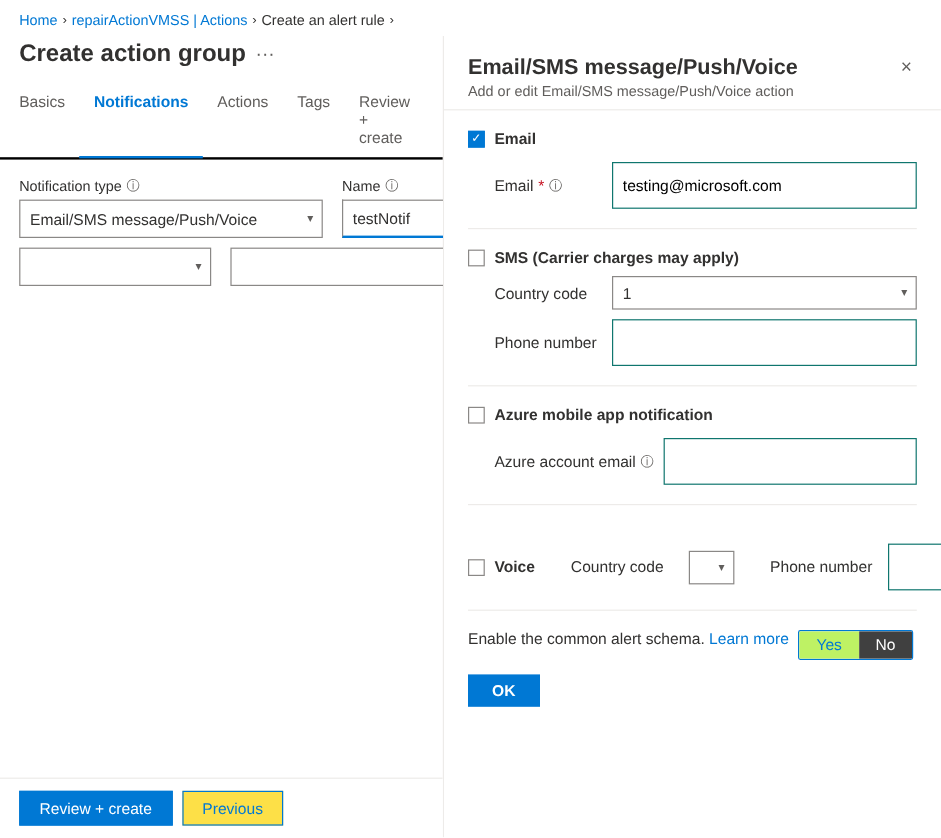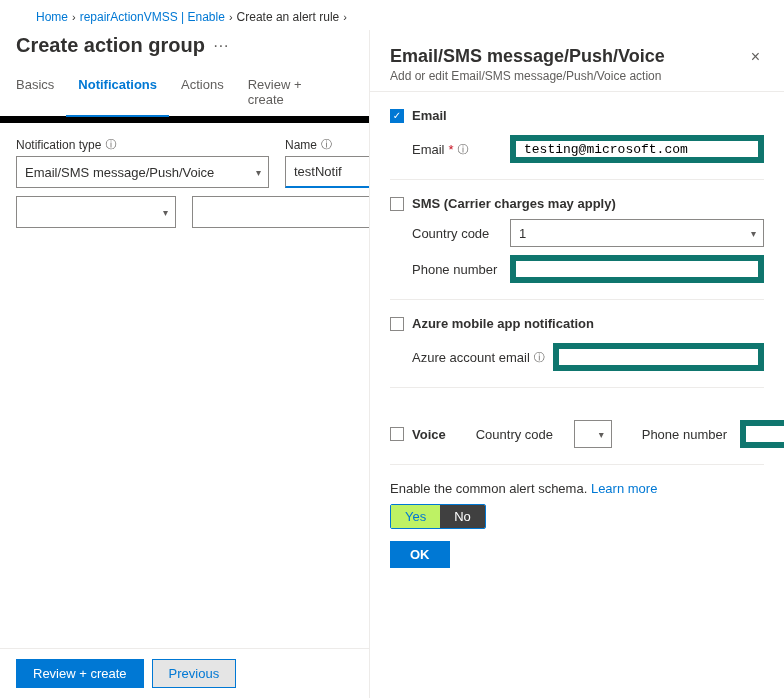--- a/index.html
+++ b/index.html
@@ -1,35 +1,35 @@
 <!DOCTYPE html>
 <html><head>
   <meta charset="utf-8">
   <style>
     * { box-sizing: border-box; margin: 0; padding: 0; }
     body { font-family: 'Segoe UI', Arial, sans-serif; font-size: 13px; color: #323130; background: #fff; display: flex; flex-direction: column; height: 698px; width: 784px; overflow: hidden; }
 
     
-    .breadcrumb { display: flex; align-items: center; padding: 10px 16px 6px; font-size: 12px; color: #0078d4; gap: 4px; margin-left: 20px; }
+    .breadcrumb { display: flex; align-items: center; padding: 10px 16px 6px; font-size: 12px; color: #0078d4; gap: 4px; }
     .breadcrumb span { color: #323130; }
     .breadcrumb a { color: #0078d4; text-decoration: none; }
     .breadcrumb-sep { color: #605e5c; font-size: 11px; }
 
     
     .main-layout { display: flex; flex: 1; overflow: hidden; }
 
     
     .left-panel { width: 370px; display: flex; flex-direction: column; border-right: 1px solid #edebe9; padding: 0; overflow: hidden; }
 
     .page-title-row { display: flex; align-items: center; padding: 4px 16px 12px; gap: 8px; }
     .page-title { font-size: 20px; font-weight: 600; color: #323130; }
     .more-icon { color: #605e5c; font-size: 16px; cursor: pointer; }
 
     
-    .tabs { display: flex; border-bottom: 7px solid #000000; padding: 0 16px; gap: 0; }
+    .tabs { display: flex; border-bottom: 2px solid #000000; padding: 0 16px; gap: 0; }
     .tab { padding: 8px 12px; font-size: 13px; color: #605e5c; cursor: pointer; border-bottom: 2px solid transparent; margin-bottom: -1px; text-decoration: none; }
     .tab:first-child { padding-left: 0; }
     .tab.active { color: #0078d4; border-bottom: 2px solid #0078d4; font-weight: 700; }
 
     .tab-content { padding: 14px 16px; flex: 1; overflow-y: auto; }
     .tab-description { font-size: 12px; color: #605e5c; margin-bottom: 16px; }
 
     
     .form-row { display: flex; gap: 16px; margin-bottom: 8px; align-items: flex-end; }
     .form-group { display: flex; flex-direction: column; gap: 4px; }
@@ -60,74 +60,75 @@
     
     .checkbox-row { display: flex; align-items: center; gap: 8px; }
     .cb { width: 14px; height: 14px; border: 1px solid #8a8886; background: #fff; cursor: pointer; display: flex; align-items: center; justify-content: center; flex-shrink: 0; }
     .cb.checked { background: #0078d4; border-color: #0078d4; }
     .cb.checked::after { content: '✓'; color: #fff; font-size: 10px; line-height: 1; }
     .checkbox-label { font-size: 13px; color: #323130; font-weight: 600; }
 
     
     .flyout-field-row { display: flex; align-items: center; gap: 8px; margin-left: 0; }
     .flyout-field-label { font-size: 13px; color: #323130; min-width: 90px; display: flex; align-items: center; gap: 4px; }
-    .flyout-input { border: 6px solid #0f766e; padding: 4px 8px; font-size: 13px; height: 28px; flex: 1; font-family: Liberation Mono, monospace; }
+    .flyout-input { border: 1px solid #0f766e; padding: 4px 8px; font-size: 13px; height: 39px; flex: 1; }
 
     .flyout-select-wrapper { position: relative; flex: 1; display: flex; align-items: center; }
     .flyout-select { appearance: none; border: 1px solid #8a8886; padding: 4px 28px 4px 8px; font-size: 13px; color: #323130; background: #fff; cursor: pointer; height: 28px; width: 100%; }
     .flyout-select-arrow { position: absolute; right: 8px; pointer-events: none; color: #605e5c; font-size: 10px; }
 
     .section-separator { height: 1px; background: #edebe9; margin: 4px 0; }
 
     
     .sms-section { display: flex; flex-direction: column; gap: 8px; }
     .indented { margin-left: 22px; }
 
     
     .voice-section { display: flex; flex-direction: row; gap: 8px; margin-top: 16px; }
 
     
-    .schema-row { display: flex; flex-direction: column; gap: 8px; }
+    .schema-row { display: flex; flex-direction: row; gap: 8px; }
     .schema-label { font-size: 13px; color: #323130; }
     .schema-label a { color: #0078d4; text-decoration: none; }
     .toggle-group { display: flex; border: 1px solid #0078d4; border-radius: 2px; width: fit-content; overflow: hidden; }
     .toggle-btn { padding: 4px 14px; font-size: 13px; cursor: pointer; border: none; background: #bef264; color: #0078d4; }
     .toggle-btn.selected { background: #404040; color: #fff; }
 
     .ok-btn { background: #0078d4; color: #fff; border: none; padding: 6px 20px; font-size: 13px; cursor: pointer; font-weight: 600; }
 
     
     .bottom-bar { display: flex; align-items: center; gap: 8px; padding: 10px 16px; border-top: 1px solid #edebe9; background: #fff; }
-    .bottom-btn { padding: 6px 16px; font-size: 13px; cursor: pointer; border: 1px solid #0078d4; background: #e5e5e5; color: #0078d4; }
+    .bottom-btn { padding: 6px 16px; font-size: 13px; cursor: pointer; border: 1px solid #0078d4; background: #fde047; color: #0078d4; }
     .bottom-btn.primary { background: #0078d4; color: #fff; border-color: #0078d4; }
   </style>
 </head>
 <body>
 
 <div class="breadcrumb">
   <a>Home</a>
   <span class="breadcrumb-sep">›</span>
-  <a>repairActionVMSS | Enable</a>
+  <a>repairActionVMSS | Actions</a>
   <span class="breadcrumb-sep">›</span>
   <span>Create an alert rule</span>
   <span class="breadcrumb-sep">›</span>
 </div>
 
 <div class="main-layout">
 
   <div class="left-panel">
     <div class="page-title-row">
       <span class="page-title">Create action group</span>
       <span class="more-icon">···</span>
     </div>
 
     <div class="tabs">
       <a class="tab">Basics</a>
       <a class="tab active">Notifications</a>
       <a class="tab">Actions</a>
+      <a class="tab">Tags</a>
       <a class="tab">Review + create</a>
     </div>
 
     <div class="tab-content">
 
       <div class="form-row">
         <div class="form-group">
           <label class="form-label">
             <span>Notification type</span>
             <span class="info-icon">ⓘ</span>

